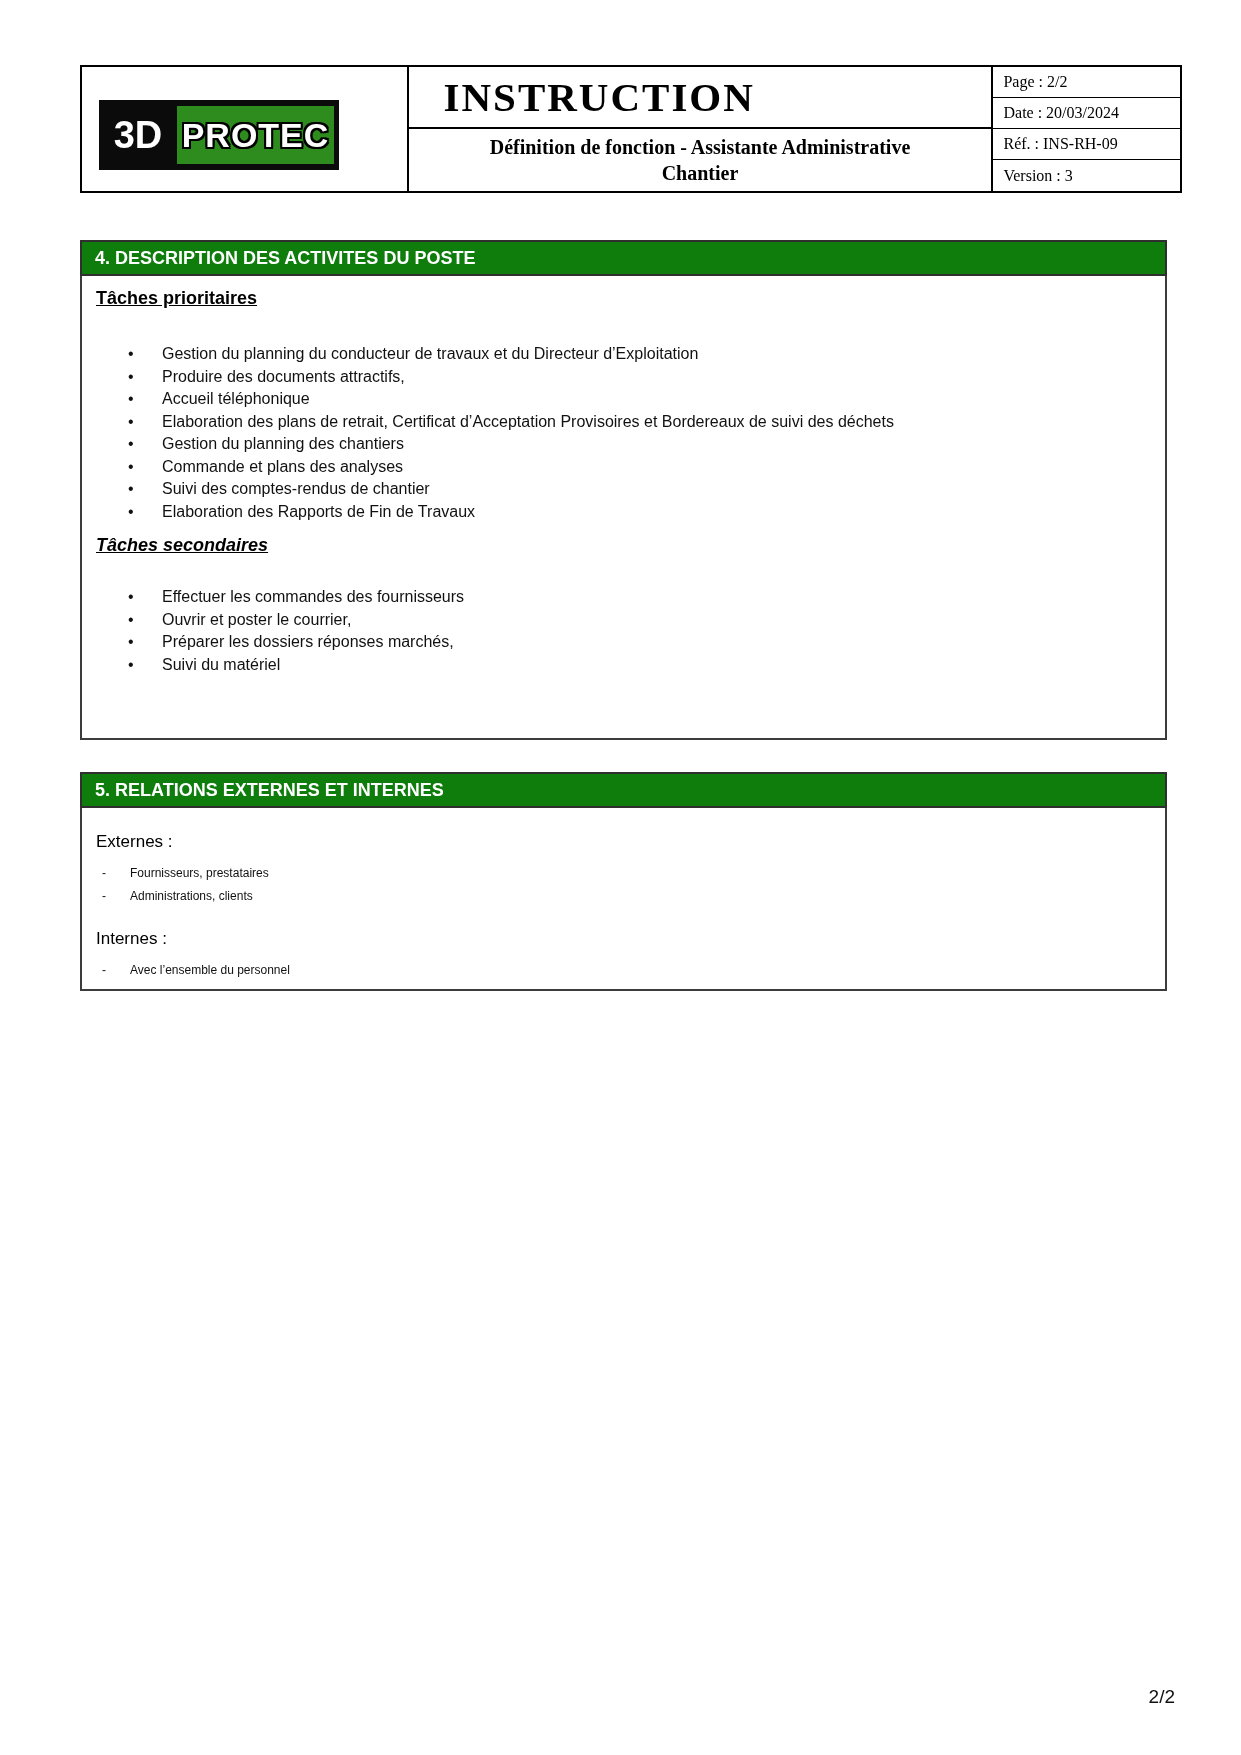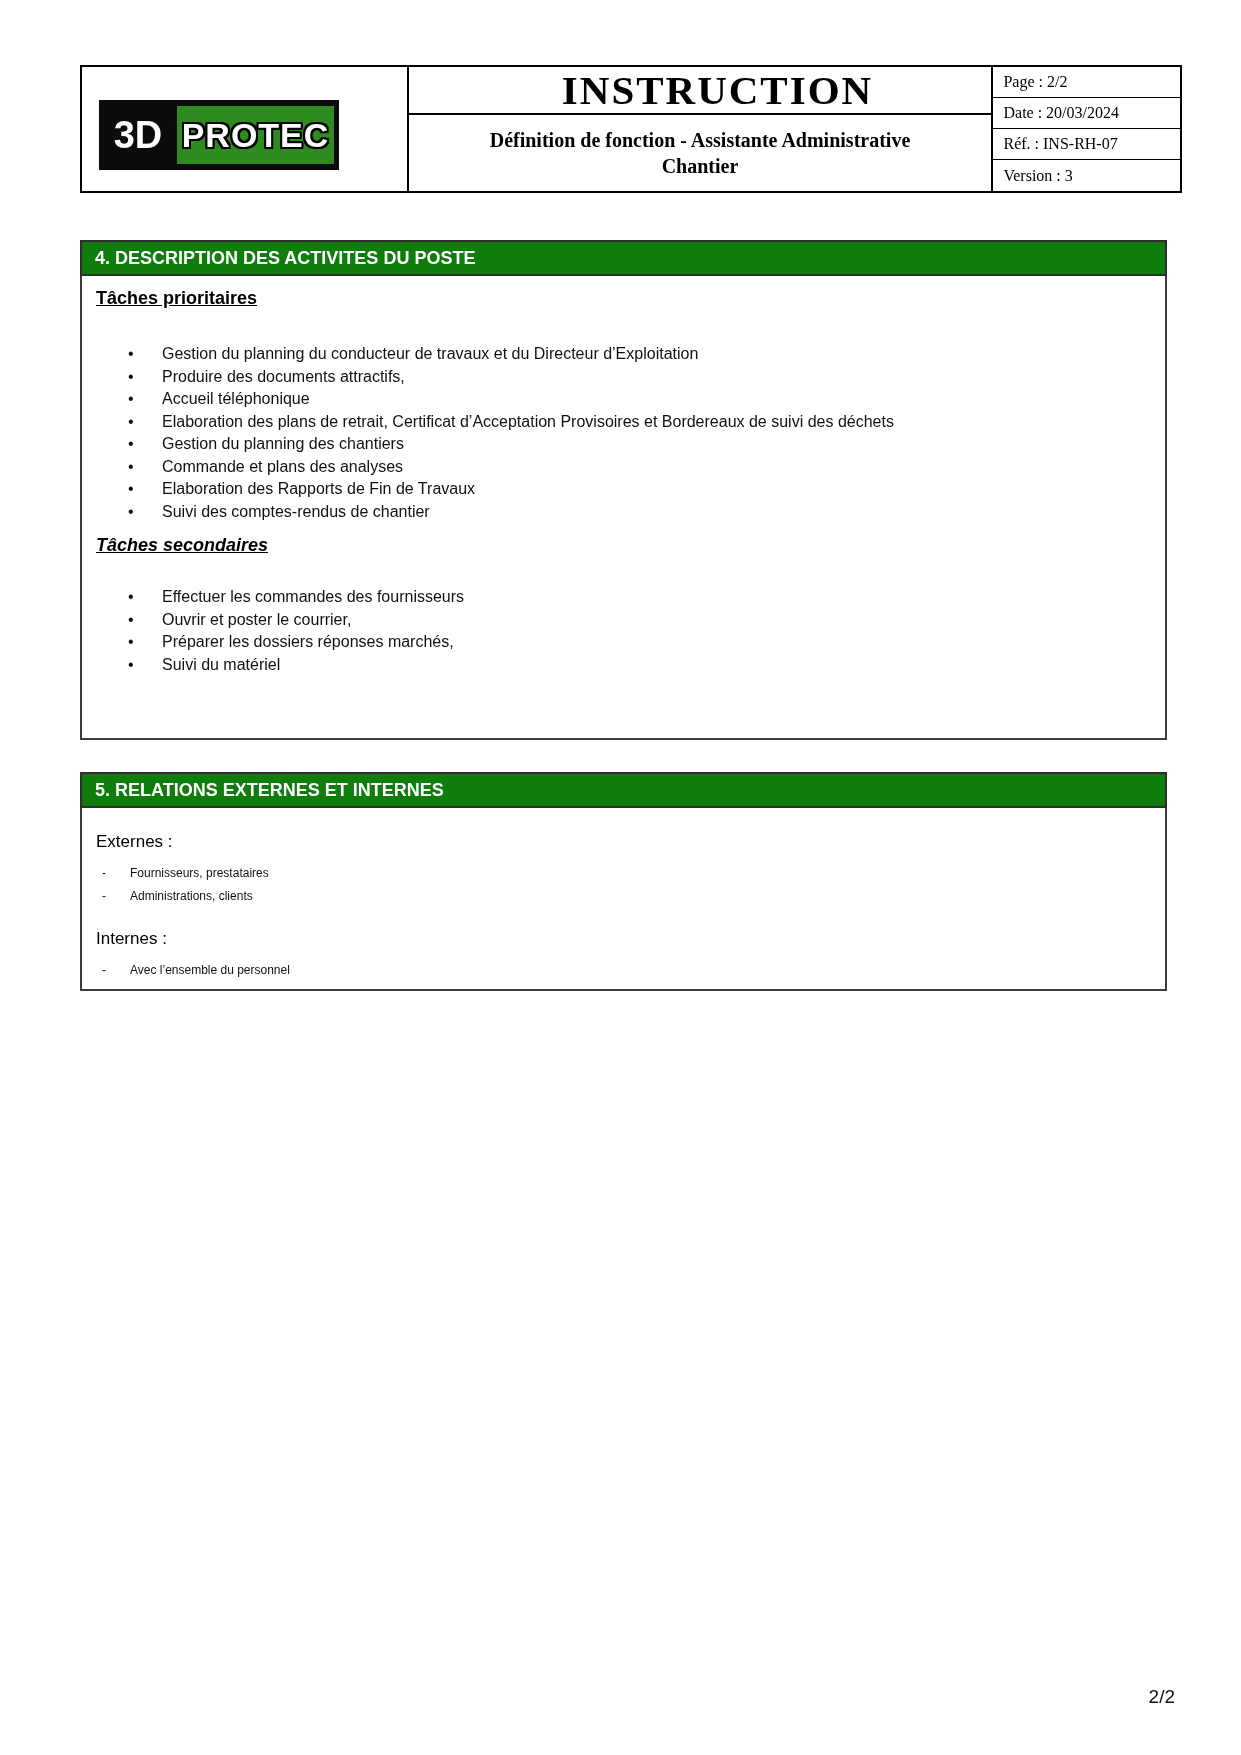--- a/index.html
+++ b/index.html
@@ -8,21 +8,21 @@
     font-family:"Liberation Sans",sans-serif;color:#1a1a1a;overflow:hidden;
   }
 
   
   .header{
     position:absolute;left:80px;top:65px;width:1102px;height:128px;
     display:flex;border:2px solid #000;box-sizing:border-box;background:#fff;
   }
   .h-logo-cell{width:336px;border-right:2px solid #000;box-sizing:border-box;position:relative;}
   .h-title-cell{width:602px;border-right:2px solid #000;box-sizing:border-box;display:flex;flex-direction:column;}
-  .h-title-top{height:48px;border-bottom:2px solid #000;box-sizing:border-box;display:flex;align-items:center;justify-content:center;padding-left:35px;}
+  .h-title-top{height:62px;border-bottom:2px solid #000;box-sizing:border-box;display:flex;align-items:center;justify-content:flex-start;padding-left:35px;}
   .doc-title{
     font-family:"Liberation Serif",serif;font-size:41px;font-weight:bold;
     letter-spacing:2px;color:#000;white-space:nowrap;
   }
   .h-title-bottom{
     flex:1;display:flex;flex-direction:column;align-items:center;justify-content:center;
     font-family:"Liberation Serif",serif;font-weight:bold;font-size:20px;line-height:1.3;color:#000;
   }
   .h-meta-cell{width:192px;display:flex;flex-direction:column;font-family:"Liberation Serif",serif;font-size:16px;color:#000;}
   .meta-row{height:31px;box-sizing:border-box;border-bottom:1.5px solid #000;display:flex;align-items:center;padding-left:10px;white-space:nowrap;}
@@ -97,21 +97,21 @@
         <span class="doc-title">INSTRUCTION</span>
       </div>
       <div class="h-title-bottom">
         <span>Définition de fonction - Assistante Administrative</span>
         <span>Chantier</span>
       </div>
     </div>
     <div class="h-meta-cell">
       <div class="meta-row">Page : 2/2</div>
       <div class="meta-row">Date : 20/03/2024</div>
-      <div class="meta-row">Réf. : INS-RH-07</div>
+      <div class="meta-row">Réf. : INS-RH-09</div>
       <div class="meta-row">Version : 3</div>
     </div>
   </div>
 
   <div class="section" id="section4">
     <div class="section-bar">
       <span>4. DESCRIPTION DES ACTIVITES DU POSTE</span>
     </div>
     <div class="section-body">
 
@@ -137,25 +137,25 @@
         <div class="bullet-item">
             <span class="mk"></span>
             <span>Gestion du planning des chantiers</span>
           </div>
         <div class="bullet-item">
             <span class="mk"></span>
             <span>Commande et plans des analyses</span>
           </div>
         <div class="bullet-item">
             <span class="mk"></span>
+            <span>Suivi des comptes-rendus de chantier</span>
+          </div>
+        <div class="bullet-item">
+            <span class="mk"></span>
             <span>Elaboration des Rapports de Fin de Travaux</span>
-          </div>
-        <div class="bullet-item">
-            <span class="mk"></span>
-            <span>Suivi des comptes-rendus de chantier</span>
           </div>
       </div>
 
       <div class="group-heading gh-2">Tâches secondaires</div>
 
       <div class="bullets bul-2">
         <div class="bullet-item">
             <span class="mk"></span>
             <span>Effectuer les commandes des fournisseurs</span>
           </div>

